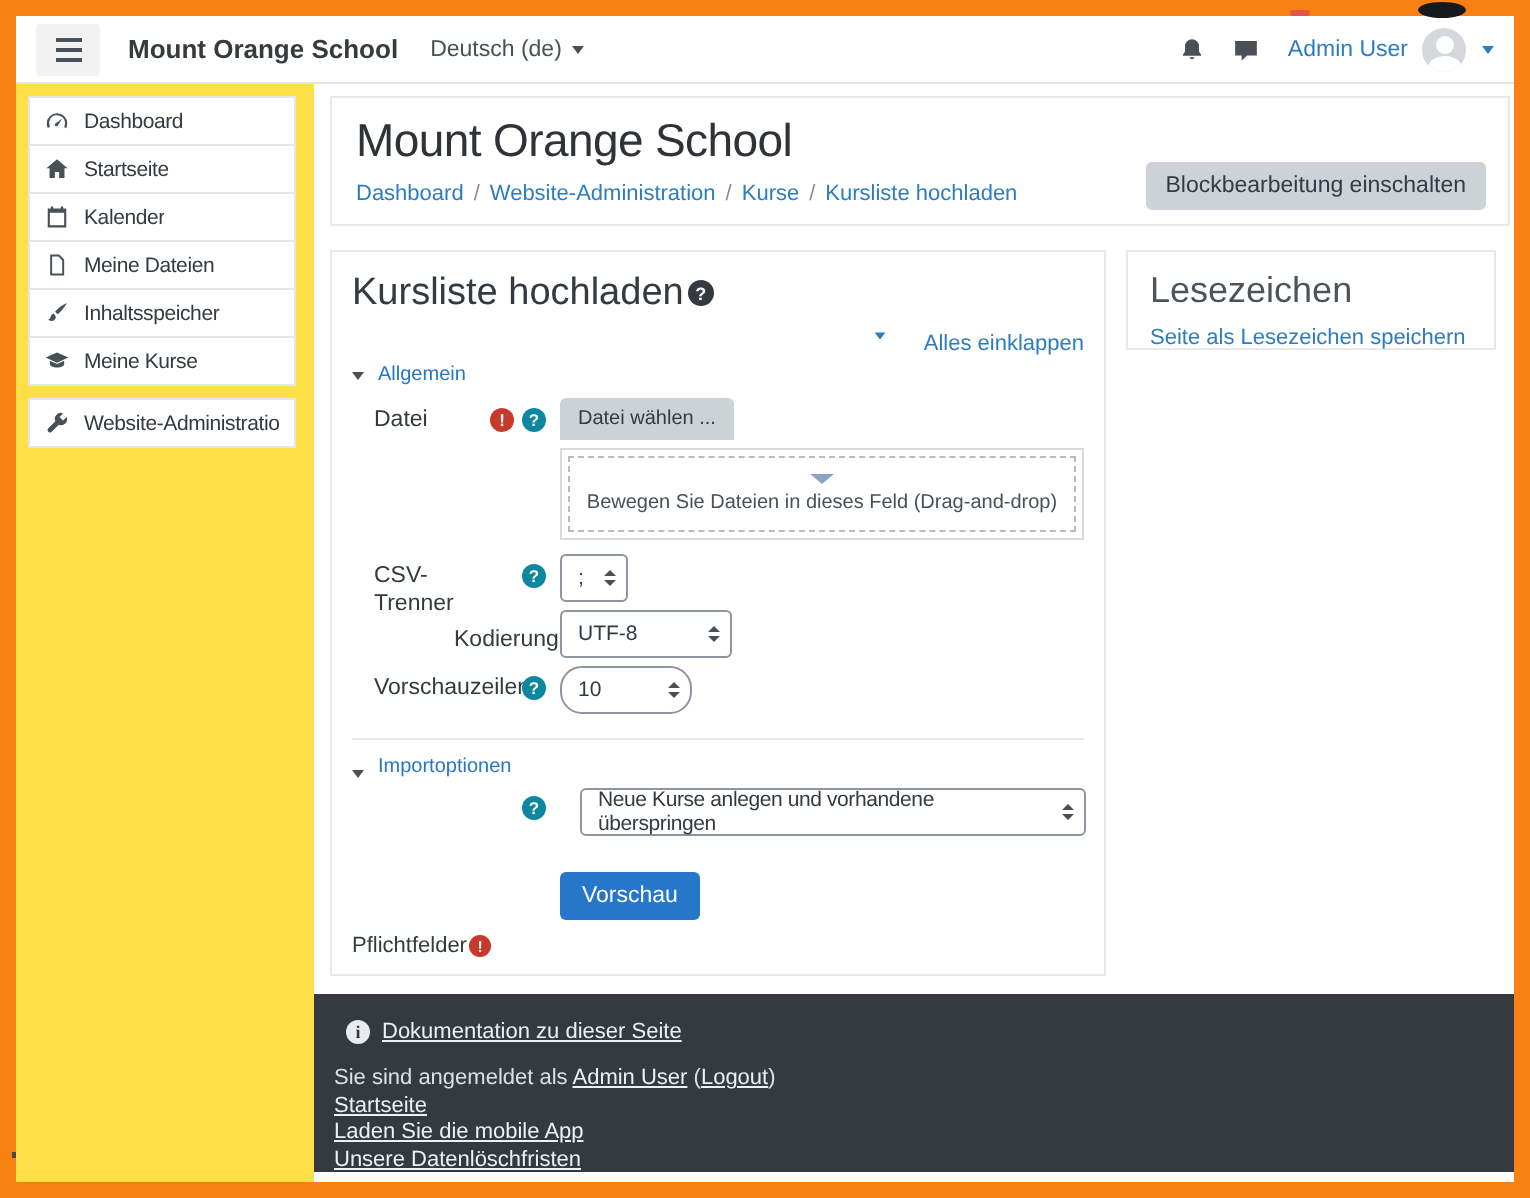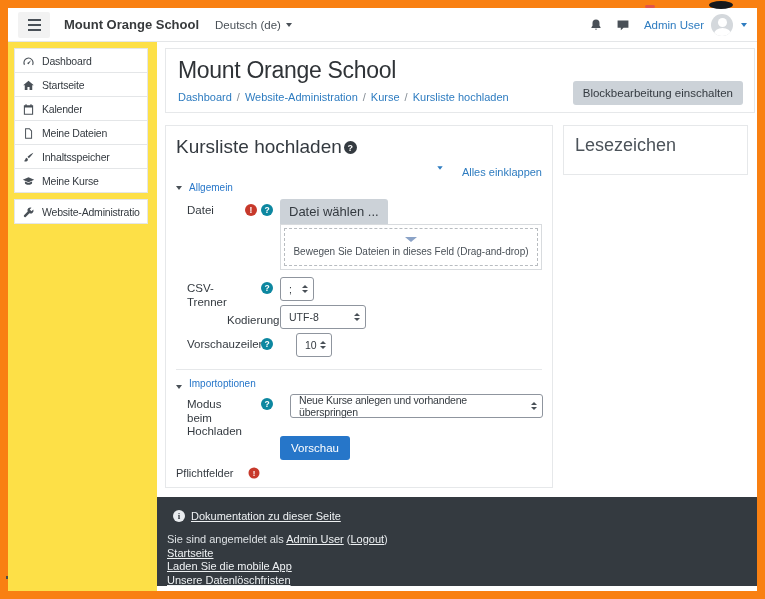--- a/index.html
+++ b/index.html
@@ -74,46 +74,46 @@
 
   .flabel { position:absolute; left:21px; width:60px; font-size:11.5px; color:#343a40; line-height:13.5px; }
   .icon-req { position:absolute; left:79px; }
   .icon-help { position:absolute; left:95px; }
   .y-file { top:78px; }
   .y-csv { top:156px; }
   .y-kod { top:188px;margin-left:40px; }
   .y-vz  { top:212px; }
   .y-mod { top:272px; }
 
-  .choose-btn { position:absolute; left:114px; top:73px; background:#ccd2d8; color:#343a40; font-size:13px;
+  .choose-btn { position:absolute; left:114px; top:73px; background:#ccd2d8; color:#343a40; font-size:10px;
                 font-family:inherit; border:none; border-radius:3px 3px 0 0; padding:5px 9px; cursor:pointer; }
   .dropzone { position:absolute; left:114px; top:98px; width:262px; height:46px; border:1px solid #d8dbde; background:#fff; }
   .dropzone-inner { position:absolute; left:3px; top:3px; right:3px; bottom:3px; border:1px dashed #b8bcc0;
                     display:flex; flex-direction:column; align-items:center; justify-content:center; gap:4px; }
   .drop-arrow { width:0; height:0; border-left:6px solid transparent; border-right:6px solid transparent;
                 border-top:5px solid #8ba3c7; }
   .drop-text { font-size:10px; color:#495057; white-space:nowrap; }
 
   .sel { position:absolute; height:24px; background:#fff; border:1px solid #8f959e; border-radius:3px;
          font-size:10.5px; color:#343a40; display:flex; align-items:center; padding:0 16px 0 8px; cursor:pointer; }
   .sel-csv { left:114px; top:151px; width:34px; }
   .sel-kod { left:114px; top:179px; width:86px; }
-  .sel-vz  { left:130px; top:207px; width:36px; }
+  .sel-vz  { left:114px; top:207px; width:66px;border-radius:11px; }
   .sel-mod { left:124px; top:268px; width:253px; letter-spacing:-0.2px; }
   .sel-arrows { position:absolute; right:5px; top:50%; transform:translateY(-50%); display:flex;
                 flex-direction:column; gap:2px; }
   .sel-arrows .up { width:0; height:0; border-left:3px solid transparent; border-right:3px solid transparent;
                     border-bottom:3.5px solid #495057; }
   .sel-arrows .dn { width:0; height:0; border-left:3px solid transparent; border-right:3px solid transparent;
                     border-top:3.5px solid #495057; }
 
   .divider { position:absolute; left:10px; right:10px; top:243px; border-top:1px solid #e6e8ea; }
   .preview-btn { position:absolute; left:114px; top:310px; background:#2676c9; color:#fff; font-size:11.5px;
                  font-family:inherit; border:none; border-radius:3px; padding:6px 11px; cursor:pointer; }
-  .required-note { position:absolute; left:10px; top:341px; font-size:11px; color:#343a40; display:flex; align-items:center; gap:15px; }
+  .required-note { position:absolute; left:10px; top:341px; font-size:11px; color:#343a40; display:flex; align-items:center; gap:1px; }
   .required-note .badge { transform:scale(.92); }
 
   
   .footer { position:absolute; left:0; right:0; top:455px; height:89px; background:#343a40;
             color:#dde1e4; font-size:11px; padding:13px 14px 0 10px; }
   .doc-line { display:flex; align-items:center; gap:6px; margin-left:6px; margin-bottom:11px; }
   .info-ico { width:12px; height:12px; border-radius:50%; background:#e9ecef; color:#343a40; font-size:9px;
               font-weight:700; display:inline-flex; align-items:center; justify-content:center; font-family:"Liberation Serif", serif; }
   .footer a { color:#eef1f3; text-decoration:underline; cursor:pointer; }
   .f-line { line-height:12px; margin-bottom:1.5px; }
@@ -286,40 +286,40 @@
             </span>
         </div>
 
         <div class="divider"></div>
 
         <div class="section-hd sec-import">
           <span class="caret-down"></span>
           <span>Importoptionen</span>
         </div>
 
-        <div class="flabel y-mod">Modus beim Hochladen</div>
         <span class="badge help icon-help y-mod">?</span>
         <div class="sel sel-mod">
           <span>Neue Kurse anlegen und vorhandene überspringen</span>
           <span class="sel-arrows">
               <span class="up"></span>
               <span class="dn"></span>
             </span>
         </div>
 
         <button class="preview-btn">Vorschau</button>
 
         <div class="required-note">
           <span>Pflichtfelder</span>
             <span class="badge req">!</span>
         </div>
       </div>
 
       <div class="card bookmarks-card">
         <div class="bm-title">Lesezeichen</div>
+        <a class="bm-link">Seite als Lesezeichen speichern</a>
       </div>
 
       <div class="footer">
         <div class="doc-line">
           <span class="info-ico">i</span>
           <a>Dokumentation zu dieser Seite</a>
         </div>
         <div class="f-line">
           <span>Sie sind angemeldet als</span>
           <a>Admin User</a>

